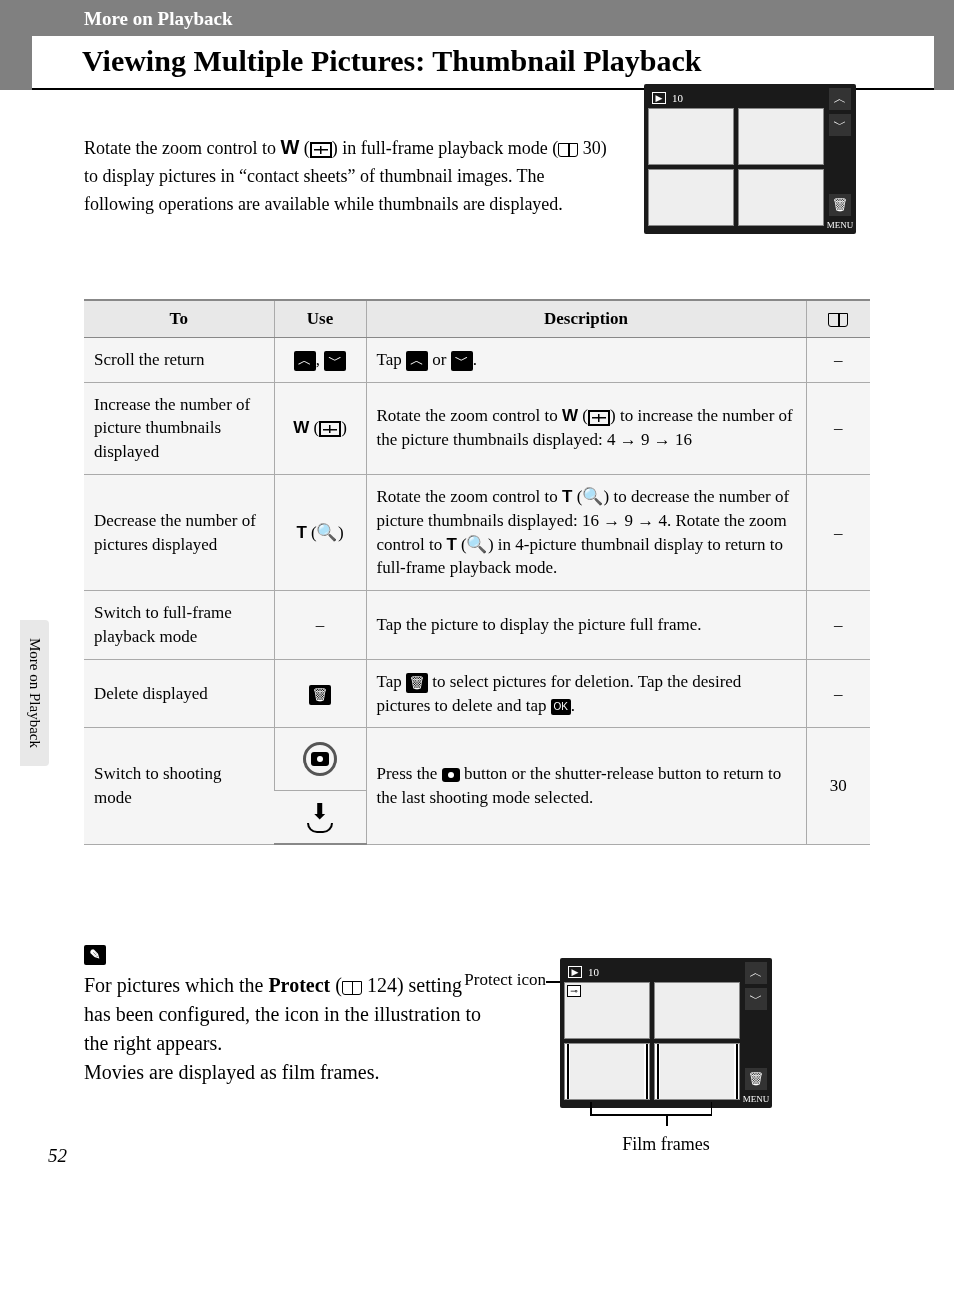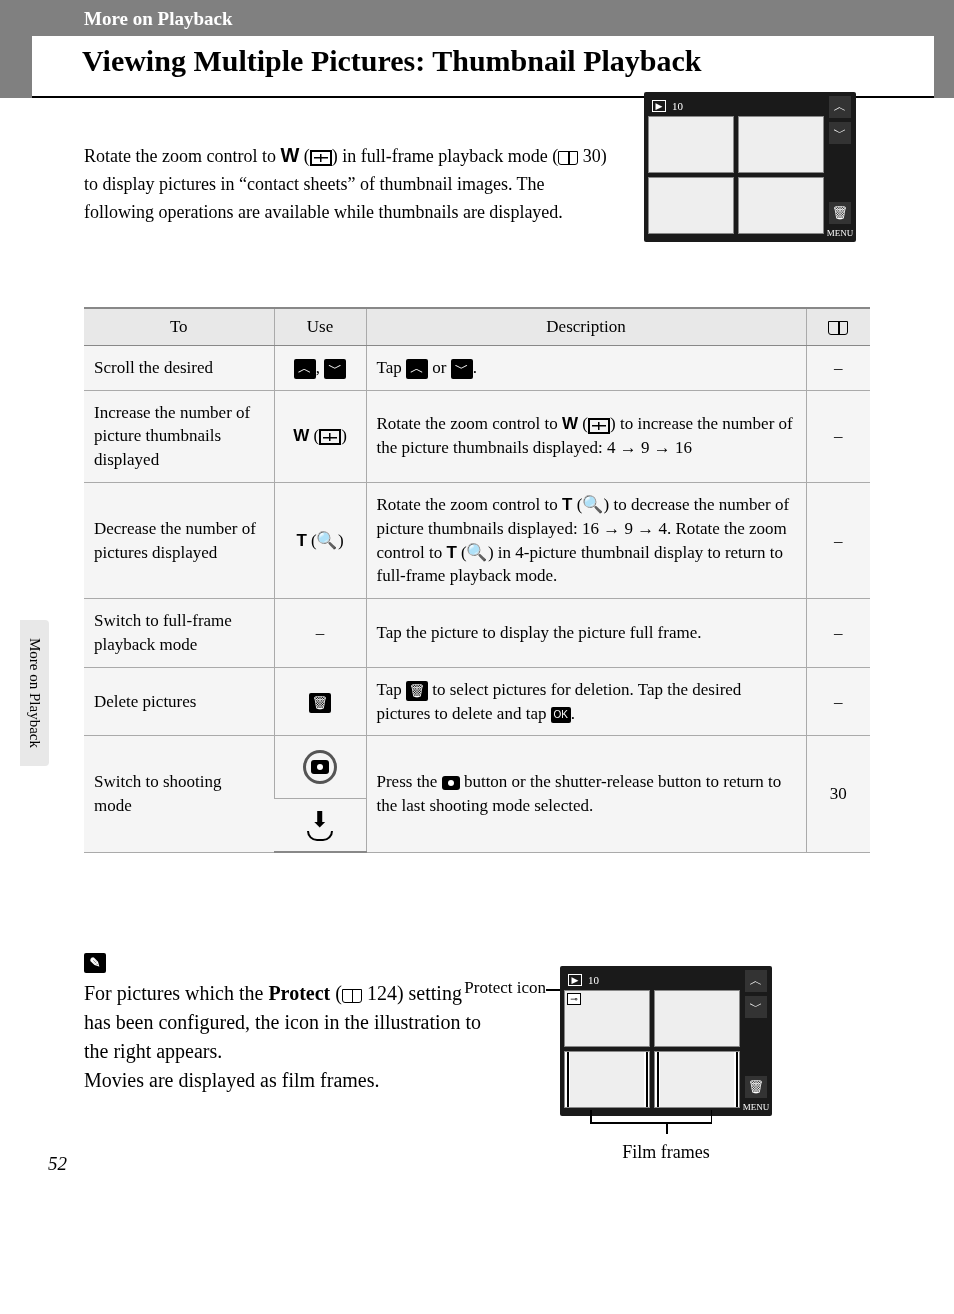--- a/index.html
+++ b/index.html
@@ -17,21 +17,21 @@
     padding: 8px 0 0 0;
   }
   .header-label {
     font-weight: bold;
     font-size: 19px;
     padding: 0 0 6px 84px;
   }
   .title-row {
     background: #fff;
     margin: 0 20px 0 32px;
-    padding: 8px 0 18px 50px;
+    padding: 8px 0 10px 50px;
     color: #000;
     font-size: 30px;
     font-weight: bold;
     border-bottom: 2px solid #000;
   }
   .content {
     padding: 24px 84px 0 84px;
     position: relative;
   }
   .intro {
@@ -109,21 +109,21 @@
     font-size: 13px;
   }
   .screen .side-label { color:#fff; font-size: 9px; text-align:center; }
   table.ops {
     border-collapse: collapse;
     width: 100%;
     margin-top: 80px;
     font-size: 17px;
   }
   table.ops th {
-    font-weight: normal;
+    font-weight: bold;
     background: #e8e8e8;
     padding: 8px 6px;
     border-top: 2px solid #888;
     border-bottom: 1.5px solid #888;
   }
   table.ops th + th, table.ops td + td { border-left: 1px solid #aaa; }
   table.ops td {
     padding: 10px;
     border-bottom: 1px solid #aaa;
     vertical-align: middle;
@@ -301,21 +301,21 @@
     <thead>
       <tr>
         <th class="col-to">To</th>
         <th class="col-use">Use</th>
         <th class="col-desc">Description</th>
         <th class="col-ref"><span class="icon-book"></span></th>
       </tr>
     </thead>
     <tbody>
       <tr>
-        <td>Scroll the desired</td>
+        <td>Scroll the return</td>
         <td class="col-use"><span class="icon-chev">︿</span>, <span class="icon-chev">﹀</span></td>
         <td><span>Tap </span><span class="icon-chev">︿</span><span> or </span><span class="icon-chev">﹀</span><span>.</span></td>
         <td class="col-ref">–</td>
       </tr>
       <tr>
         <td>Increase the number of picture thumbnails displayed</td>
         <td class="col-use"><span class="W" style="font-weight:bold;font-family:Arial;">W</span> (<span class="icon-thumb"></span>)</td>
         <td><span>Rotate the zoom control to </span><span class="W" style="font-weight:bold;font-family:Arial;">W</span> (<span class="icon-thumb"></span>)<span> to increase the number of the picture thumbnails displayed: 4 → 9 → 16</span></td>
         <td class="col-ref">–</td>
       </tr>
@@ -325,21 +325,21 @@
         <td><span>Rotate the zoom control to </span><span style="font-weight:bold;font-family:Arial;">T</span> (<span class="icon-magnify">🔍</span>)<span> to decrease the number of picture thumbnails displayed: 16 → 9 → 4. Rotate the zoom control to </span><span style="font-weight:bold;font-family:Arial;">T</span> (<span class="icon-magnify">🔍</span>)<span> in 4-picture thumbnail display to return to full-frame playback mode.</span></td>
         <td class="col-ref">–</td>
       </tr>
       <tr>
         <td>Switch to full-frame playback mode</td>
         <td class="col-use">–</td>
         <td>Tap the picture to display the picture full frame.</td>
         <td class="col-ref">–</td>
       </tr>
       <tr>
-        <td>Delete pictures</td>
+        <td>Delete displayed</td>
         <td class="col-use"><span class="icon-trash">🗑</span></td>
         <td><span>Tap </span><span class="icon-trash">🗑</span><span> to select pictures for deletion. Tap the desired pictures to delete and tap </span><span class="icon-ok">OK</span><span>.</span></td>
         <td class="col-ref">–</td>
       </tr>
       <tr>
         <td rowspan="2">Switch to shooting mode</td>
         <td class="col-use"><div class="camera-button">
               <span class="icon-cam"></span>
             </div></td>
         <td rowspan="2"><span>Press the </span><span class="icon-cam"></span><span> button or the shutter-release button to return to the last shooting mode selected.</span></td>

